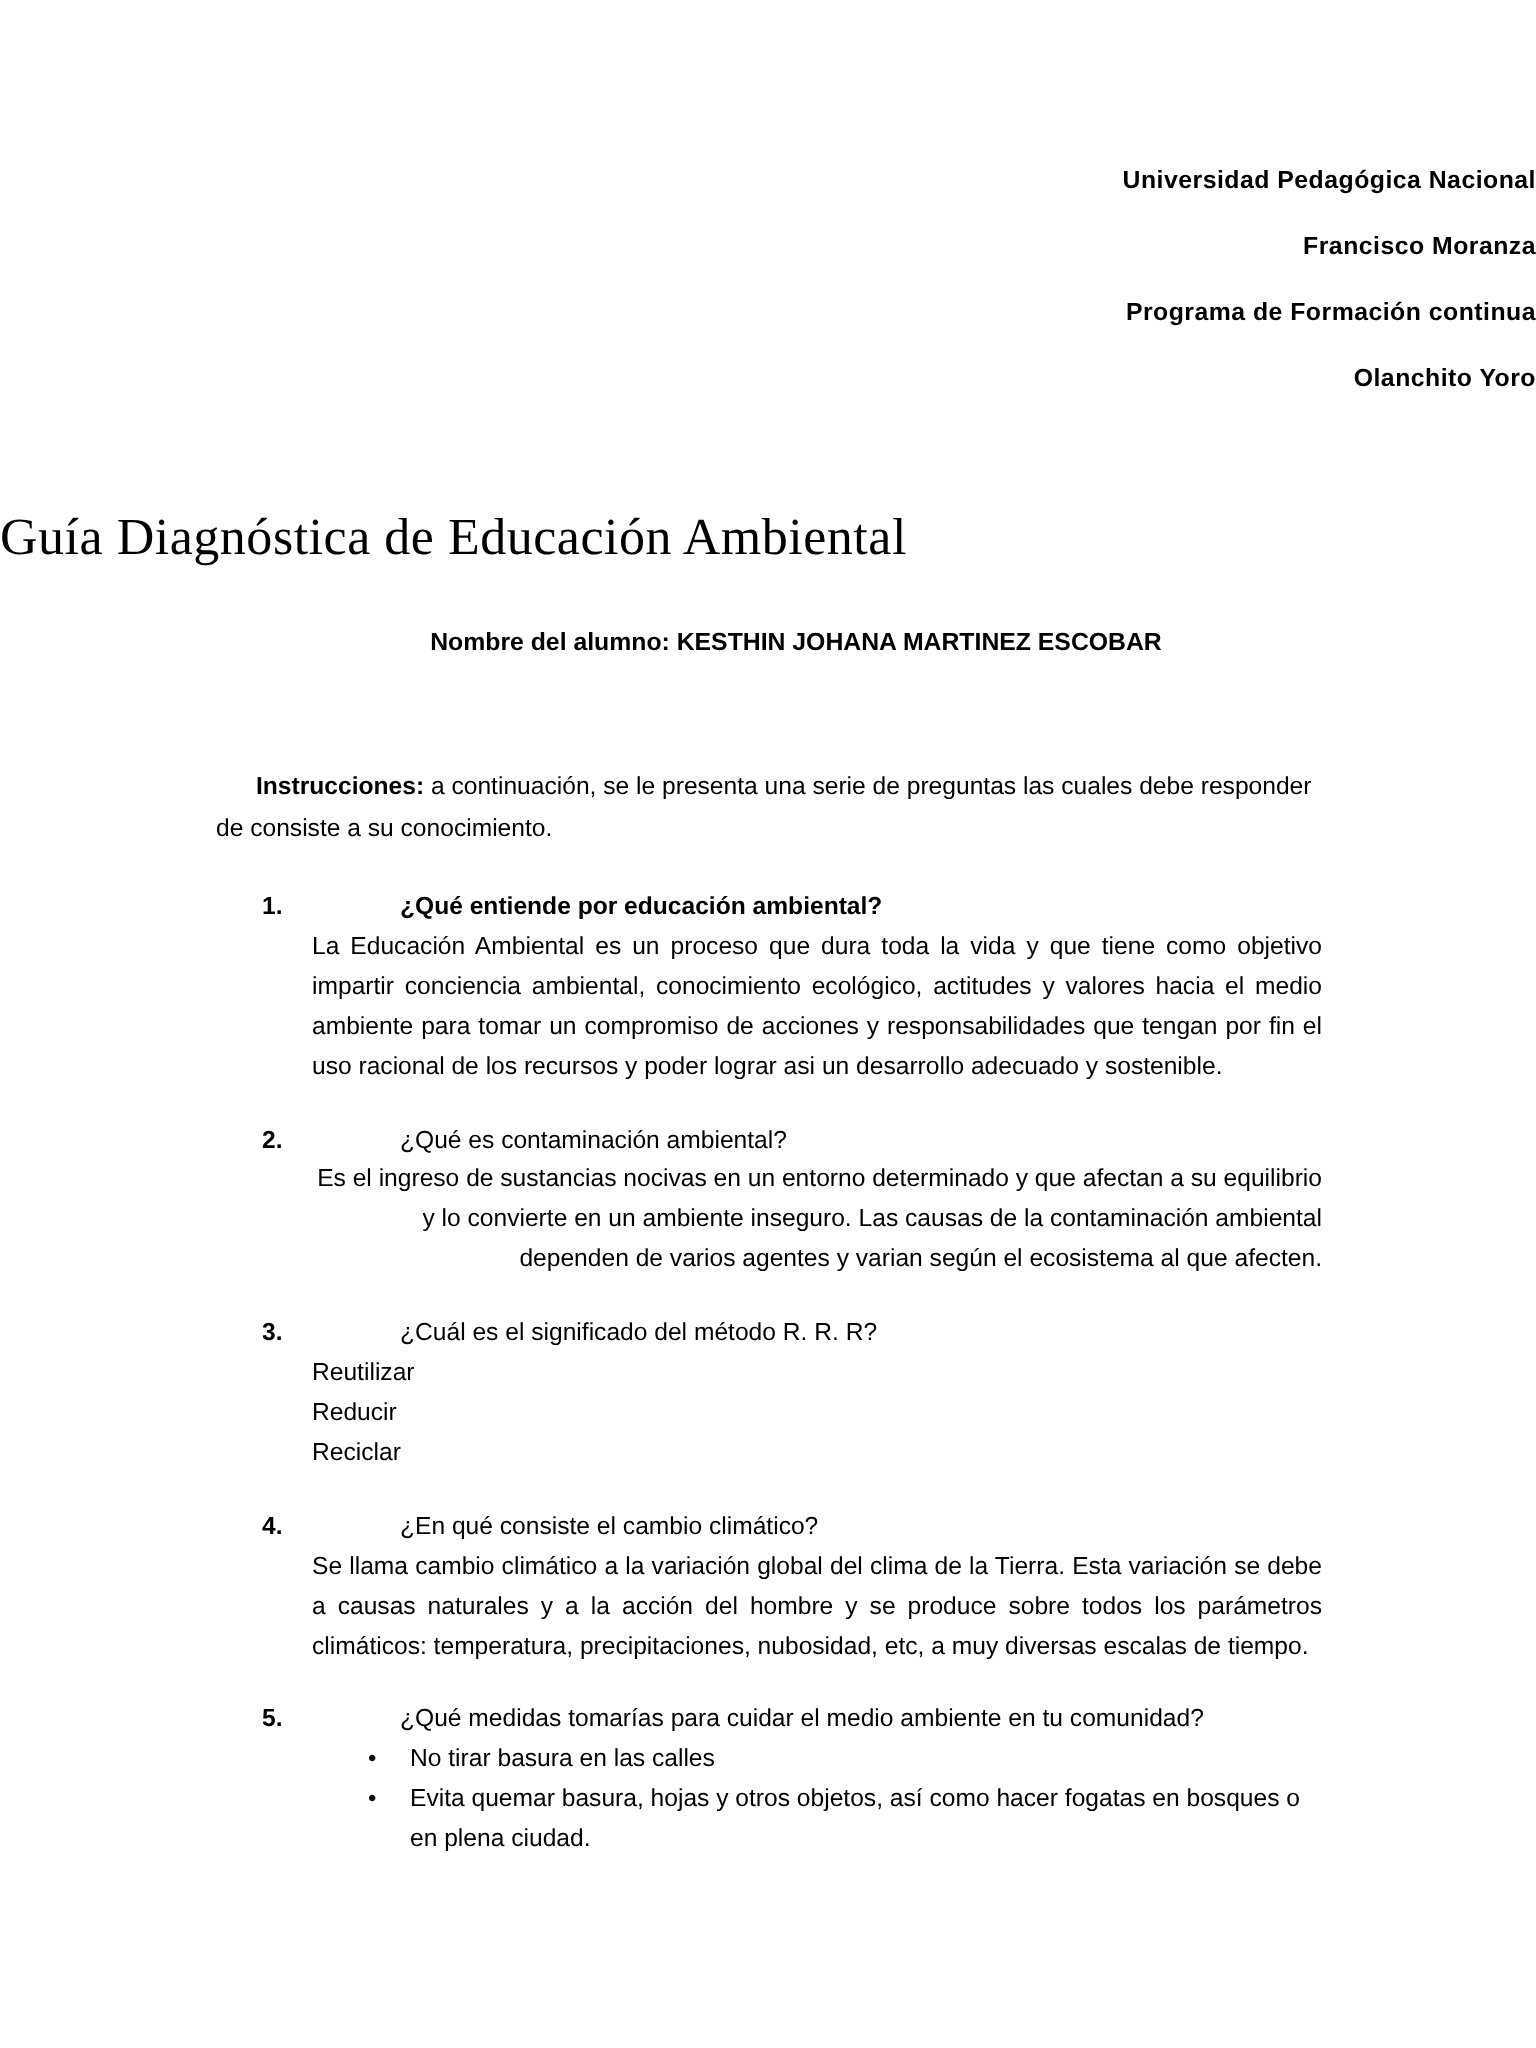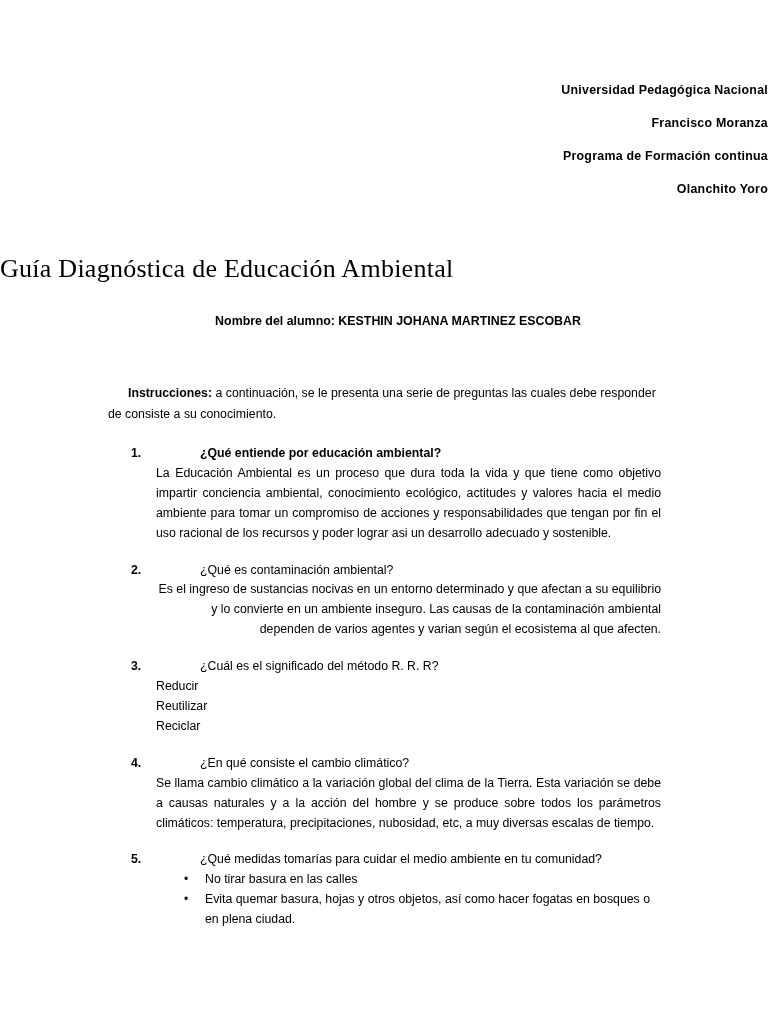--- a/index.html
+++ b/index.html
@@ -168,22 +168,22 @@
     <div class="q-item">
       <span class="q-num">2.</span>
       <div class="q-prompt">¿Qué es contaminación ambiental?</div>
       <div class="q-answer plain">Es el ingreso de sustancias nocivas en un entorno determinado y que afectan a  su equilibrio y lo convierte en un ambiente inseguro.  Las causas de la contaminación ambiental dependen de varios agentes y varian según el ecosistema al que afecten.</div>
     </div>
 
     <div class="q-item">
       <span class="q-num">3.</span>
       <div class="q-prompt">¿Cuál es el significado del método R. R. R?</div>
       <div class="answer-lines">
+        <div>Reutilizar</div>
         <div>Reducir</div>
-        <div>Reutilizar</div>
         <div>Reciclar</div>
       </div>
     </div>
 
     <div class="q-item">
       <span class="q-num">4.</span>
       <div class="q-prompt">¿En qué consiste el cambio climático?</div>
       <div class="q-answer">Se llama cambio climático a la variación global del clima de la Tierra. Esta variación se debe a causas naturales y a la acción del hombre y se produce sobre todos los parámetros climáticos: temperatura, precipitaciones, nubosidad, etc, a muy diversas escalas de tiempo.</div>
     </div>
 

